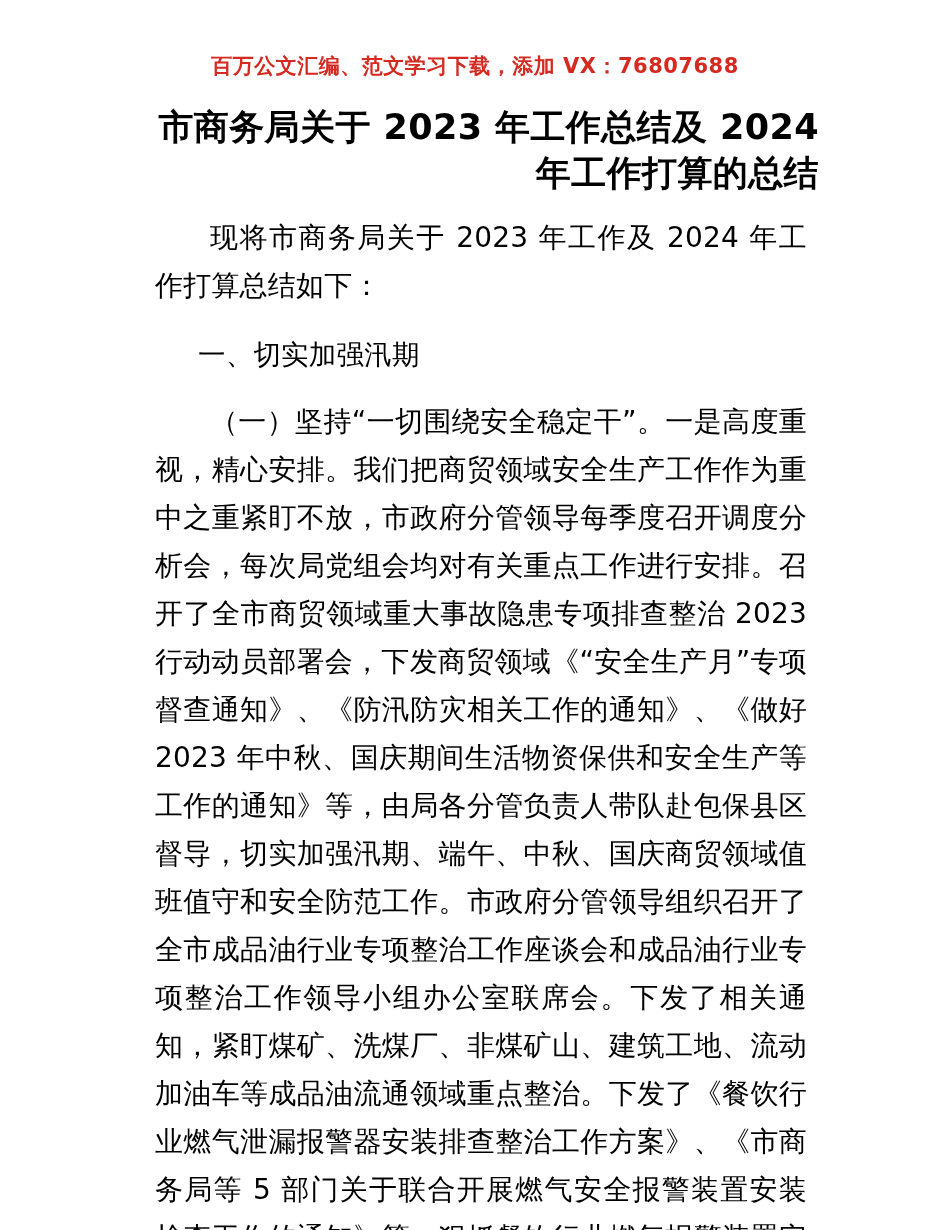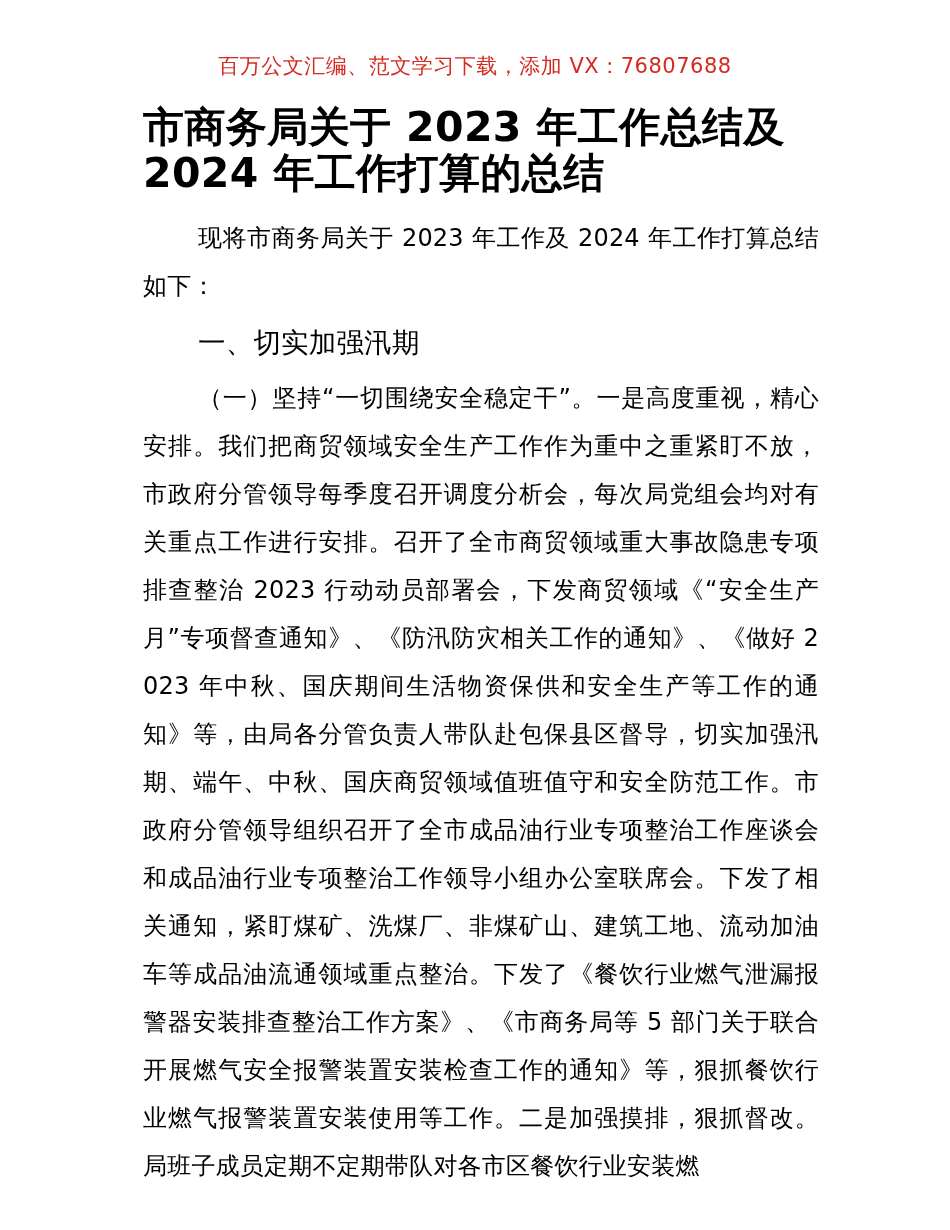--- a/index.html
+++ b/index.html
@@ -20,45 +20,45 @@
     box-sizing: border-box;
   }
   .watermark-banner {
     position: absolute;
     top: 52px;
     left: 0;
     width: 950px;
     text-align: center;
     color: #d42a1f;
     font-size: 21px;
-    font-weight: 400;
+    font-weight: 700;
     letter-spacing: 0.5px;
     font-family: "DejaVu Sans", "Liberation Sans", sans-serif;
     white-space: nowrap;
   }
   .doc-body {
     position: absolute;
     top: 104px;
     left: 143px;
     width: 676px;
   }
   .doc-title {
-    font-size: 41px;
+    font-size: 35px;
     font-weight: 700;
     line-height: 46px;
-    text-align: left;
+    text-align: right;
     margin: 0 0 18px 0;
     letter-spacing: 0.4px;
   }
   .para {
-    font-size: 24px;
+    font-size: 28px;
     line-height: 48px;
     text-align: justify;
     text-justify: inter-ideograph;
-    margin: 0;
+    margin: 12px;
     text-indent: 55px;
     letter-spacing: 0.2px;
     word-break: break-all;
   }
   .heading {
     font-size: 27.5px;
     line-height: 48px;
     margin: 0;
     text-indent: 55px;
     letter-spacing: 0.2px;

